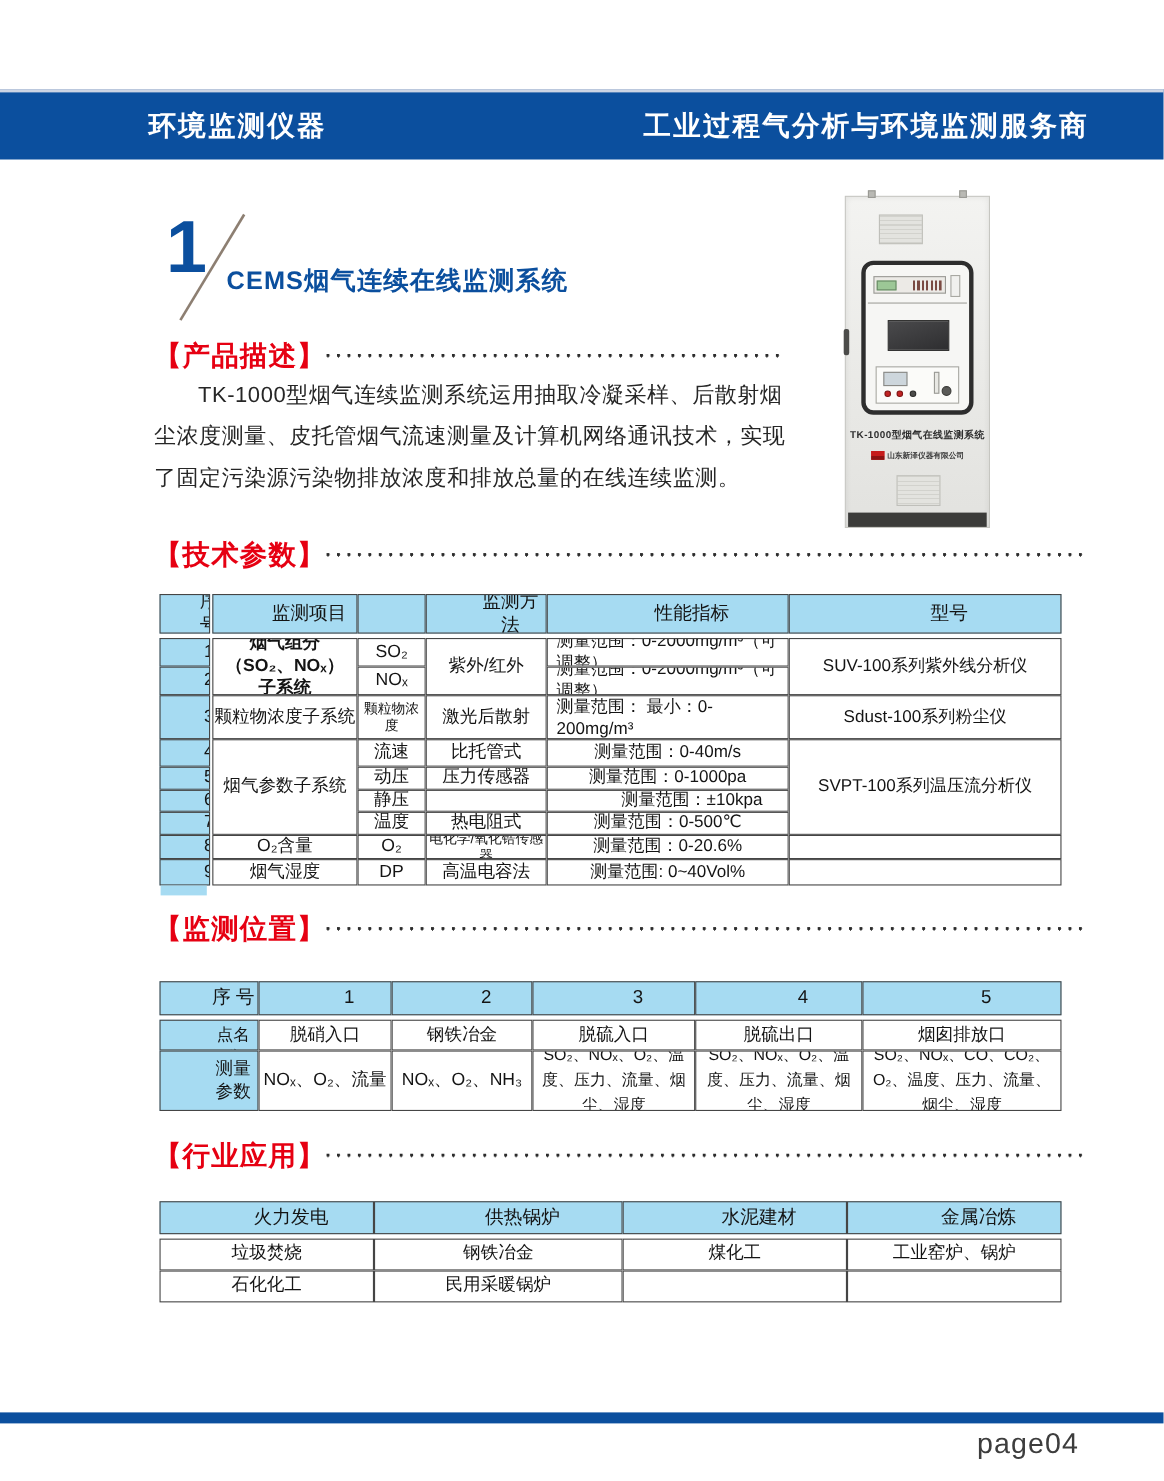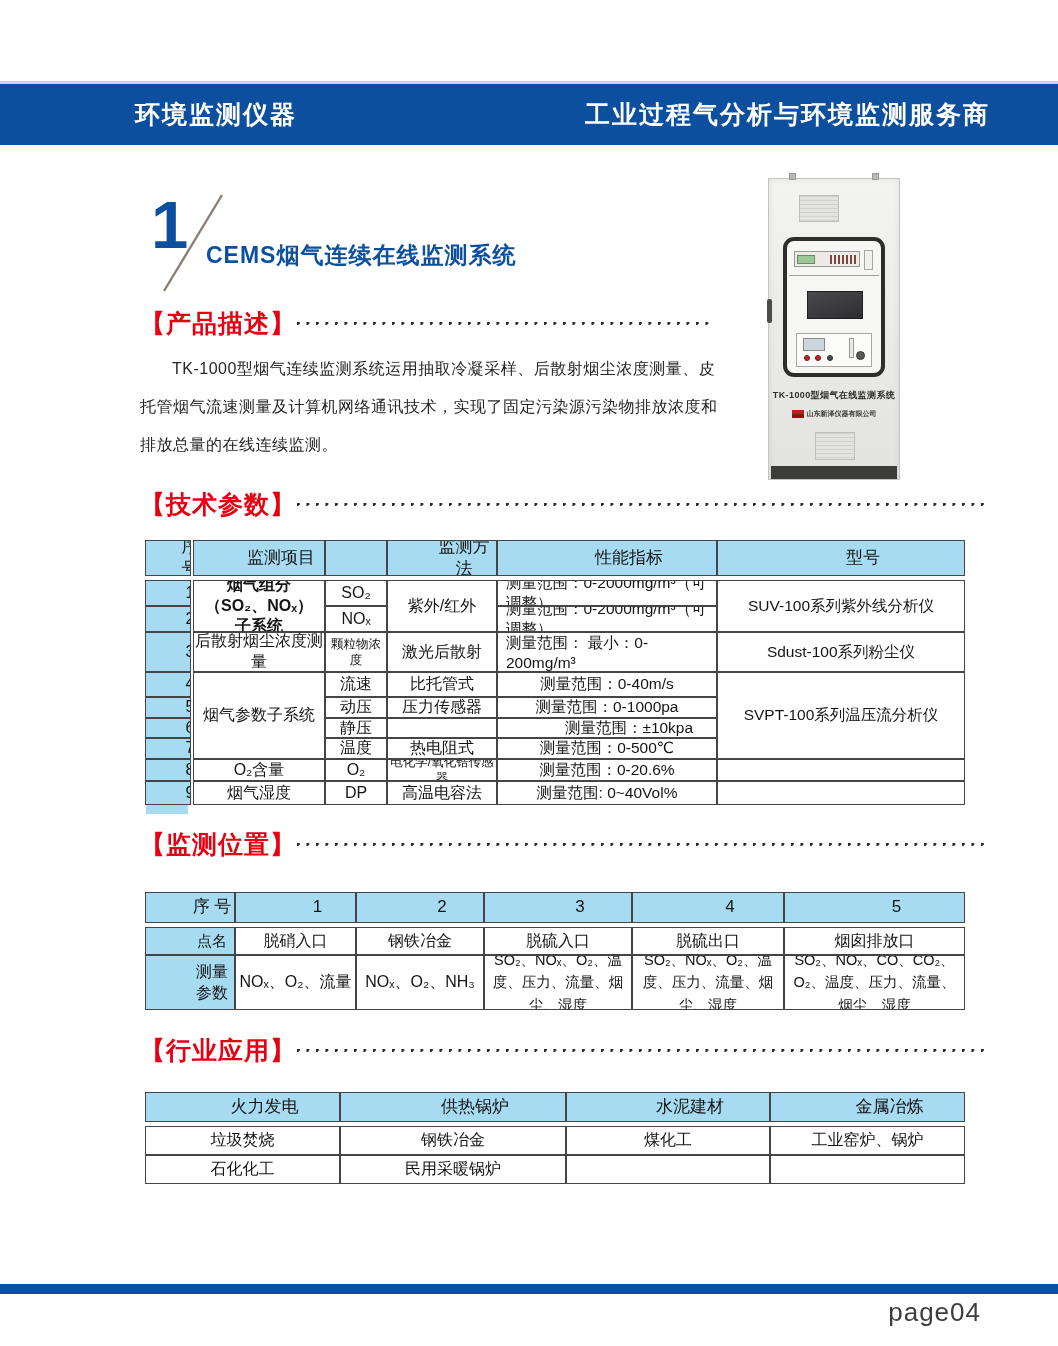--- a/index.html
+++ b/index.html
@@ -18,21 +18,21 @@
   .slash-svg { position:absolute; left:158px; top:193px; }
   .main-title { position:absolute; left:206px; top:240px; font-size:23px; font-weight:bold; color:#0b4f9e; letter-spacing:1px; }
 
   
   .sec-label { position:absolute; left:140px; color:#e60012; font-size:25px; font-weight:bold; letter-spacing:1px; }
   .sec-dots { position:absolute; height:5px;
               background-image:radial-gradient(circle 1.7px at 2.2px 2.2px, #2b2b2b 97%, transparent);
               background-size:9.5px 5px; background-repeat:repeat-x; }
 
   
-  .desc-par { position:absolute; left:140px; top:350px; width:580px; font-size:16px; line-height:38px;
+  .desc-par { position:absolute; left:140px; top:340px; width:580px; font-size:20px; line-height:38px;
               color:#262626; text-indent:2em; letter-spacing:0.5px; font-weight:500; }
 
   
   .cabinet { position:absolute; left:768px; top:178px; width:132px; height:302px;
              background:linear-gradient(180deg,#f3f3f1 0%,#e9e9e6 60%,#e2e2df 100%);
              border:1px solid #c6c6c1; box-shadow:inset 0 0 6px rgba(0,0,0,0.08); }
   .hook { position:absolute; top:-6px; width:7px; height:7px; background:#b9b9b4; border:1px solid #9a9a95; }
   .grille { position:absolute; background:#e3e3df; border:1px solid #bfbfba;
             background-image:repeating-linear-gradient(180deg,#d2d2cd 0 1px,transparent 1px 4px); }
   .door-win { position:absolute; left:14px; top:58px; width:102px; height:140px; border:4px solid #2d2d2d;
@@ -145,21 +145,21 @@
     <div class="tc blue" style="grid-area:4/1;">2</div>
     <div class="tc blue" style="grid-area:5/1;">3</div>
     <div class="tc blue" style="grid-area:6/1;">4</div>
     <div class="tc blue" style="grid-area:7/1;">5</div>
     <div class="tc blue" style="grid-area:8/1;">6</div>
     <div class="tc blue" style="grid-area:9/1;">7</div>
     <div class="tc blue" style="grid-area:10/1;">8</div>
     <div class="tc blue" style="grid-area:11/1;">9</div>
 
     <div class="tc" style="grid-column:3; grid-row:3 / span 2; padding:0 6px;font-weight:bold;">烟气组分（SO₂、NOₓ）子系统</div>
-    <div class="tc" style="grid-column:3; grid-row:5;">后散射烟尘浓度测量</div>
+    <div class="tc" style="grid-column:3; grid-row:5;">颗粒物浓度子系统</div>
     <div class="tc" style="grid-column:3; grid-row:6 / span 4;">烟气参数子系统</div>
     <div class="tc" style="grid-column:3; grid-row:10;">O₂含量</div>
     <div class="tc" style="grid-column:3; grid-row:11;">烟气湿度</div>
 
     <div class="tc" style="grid-area:3/4;">SO₂</div>
     <div class="tc" style="grid-area:4/4;">NOₓ</div>
     <div class="tc small" style="grid-area:5/4;">颗粒物浓度</div>
     <div class="tc" style="grid-area:6/4;">流速</div>
     <div class="tc" style="grid-area:7/4;">动压</div>
     <div class="tc" style="grid-area:8/4;">静压</div>

